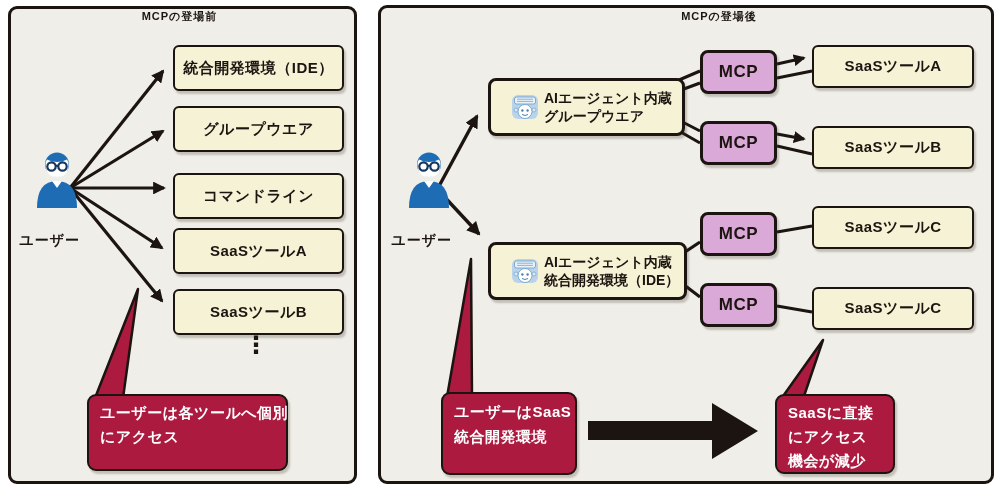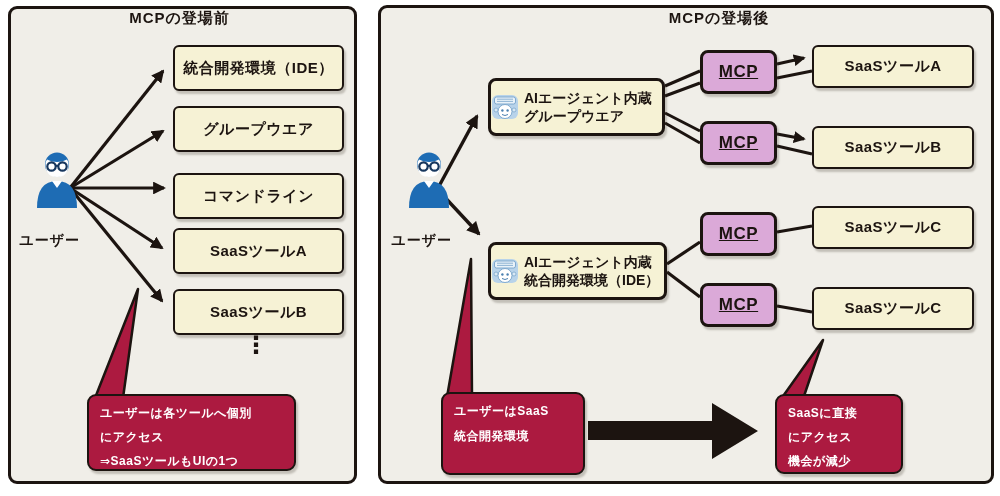--- a/index.html
+++ b/index.html
@@ -5,44 +5,44 @@
   html,body{margin:0;padding:0;background:#ffffff;}
   #canvas{
     position:relative;width:1000px;height:496px;background:#ffffff;overflow:hidden;
     font-family:"Liberation Sans","DejaVu Sans",sans-serif;color:#1c1410;
   }
   .panel{
     position:absolute;background:#f0eee8;border:3px solid #1c1410;border-radius:9px;
   }
   .panel-title{
     position:absolute;left:0;right:0;top:9px;text-align:center;
-    font-size:15px;font-weight:bold;letter-spacing:1px;z-index:2;
+    font-size:11px;font-weight:bold;letter-spacing:1px;z-index:2;
   }
   .tool-box{
     position:absolute;background:#f6f2d5;border:2.5px solid #1c1410;border-radius:6px;
     display:flex;align-items:center;justify-content:center;
     font-size:15px;font-weight:bold;letter-spacing:0.5px;white-space:nowrap;
     box-shadow:2px 3px 2px rgba(60,50,40,0.25);z-index:2;
   }
   .hub-box{
     position:absolute;background:#f6f2d5;border:3px solid #1c1410;border-radius:8px;
-    display:flex;align-items:center;gap:5px;padding-left:0;
+    display:flex;align-items:center;gap:5px;padding-left:20px;
     box-shadow:2px 3px 2px rgba(60,50,40,0.25);z-index:2;
   }
   .hub-text{font-size:14px;font-weight:bold;line-height:1.3;white-space:nowrap;}
   .mcp-box{
     position:absolute;background:#dba9d8;border:3px solid #1c1410;border-radius:8px;
     display:flex;align-items:center;justify-content:center;
     font-size:17px;font-weight:bold;letter-spacing:0.5px;
-    box-shadow:2px 3px 2px rgba(60,50,40,0.25);z-index:2;text-decoration:underline;
+    box-shadow:2px 3px 2px rgba(60,50,40,0.25);z-index:2;
   }
   .callout{
     position:absolute;background:#ac1a40;border:2.5px solid #1c1410;border-radius:9px;
-    color:#ffffff;font-weight:bold;font-size:12px;letter-spacing:0.5px;
-    padding:5px 16px 0 11px;line-height:24px;white-space:nowrap;
+    color:#ffffff;font-weight:bold;font-size:15px;letter-spacing:0.5px;
+    padding:5px 8px 0 11px;line-height:24px;white-space:nowrap;
     box-shadow:2px 3px 2px rgba(60,50,40,0.25);z-index:3;
   }
   .user{position:absolute;z-index:2;width:70px;text-align:right;}
   .user-label{font-size:14px;font-weight:bold;letter-spacing:1px;margin-top:2px;}
   .ellipsis{
     position:absolute;z-index:2;font-size:24px;font-weight:bold;line-height:0.55;
     text-align:center;letter-spacing:0;
   }
   #overlay{position:absolute;left:0;top:0;z-index:1;pointer-events:none;}
 </style>
@@ -123,21 +123,20 @@
   <div class="tool-box" style="left:173px;top:106px;width:167px;height:42px;">グループウエア</div>
   <div class="tool-box" style="left:173px;top:173px;width:167px;height:42px;">コマンドライン</div>
   <div class="tool-box" style="left:173px;top:228px;width:167px;height:42px;">SaaSツールA</div>
   <div class="tool-box" style="left:173px;top:289px;width:167px;height:42px;">SaaSツールB</div>
 
   <div class="ellipsis" style="left:244px;top:338px;width:24px;">⋮</div>
 
   <div class="callout" style="left:87px;top:394px;width:178px;height:68px;">
     <div>ユーザーは各ツールへ個別</div>
     <div>にアクセス</div>
-    <div>⇒SaaSツールもUIの1つ</div>
   </div>
 
   <div class="panel-title" style="left:378px;width:610px;margin-left:36px;">MCPの登場後</div>
 
   <div class="user" style="left:382px;top:150px;">
     <svg width="46" height="76" viewBox="0 0 46 76">
       <circle cx="23" cy="14.5" r="12" fill="#1e6cb4"></circle>
       <path d="M11.5,14 Q11.5,27 23,27 Q34.5,27 34.5,14 Q34.5,11.5 33,9.5 Q23,14.5 13,9.5 Q11.5,11.5 11.5,14 Z" fill="#ffffff"></path>
       <circle cx="17.5" cy="16.5" r="4.2" fill="#ffffff" stroke="#17375e" stroke-width="2.2"></circle>
       <circle cx="28.5" cy="16.5" r="4.2" fill="#ffffff" stroke="#17375e" stroke-width="2.2"></circle>

